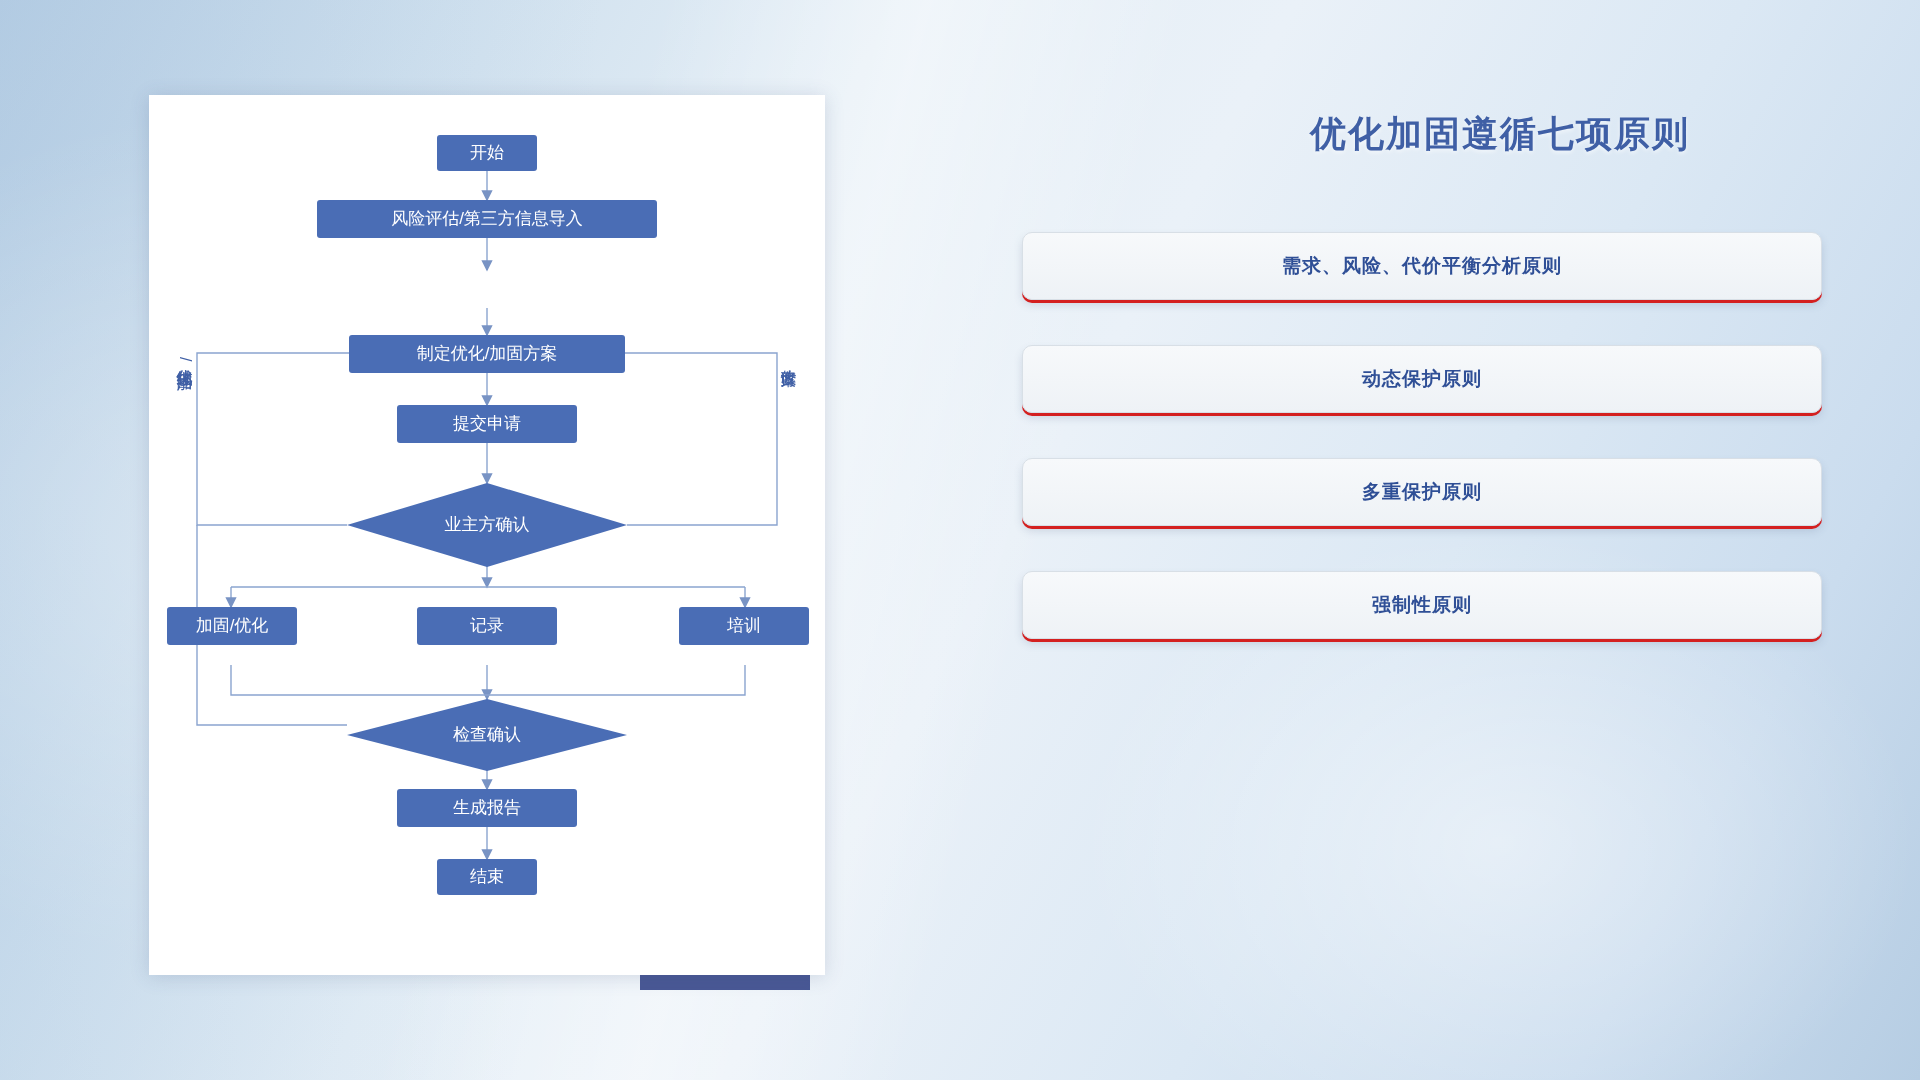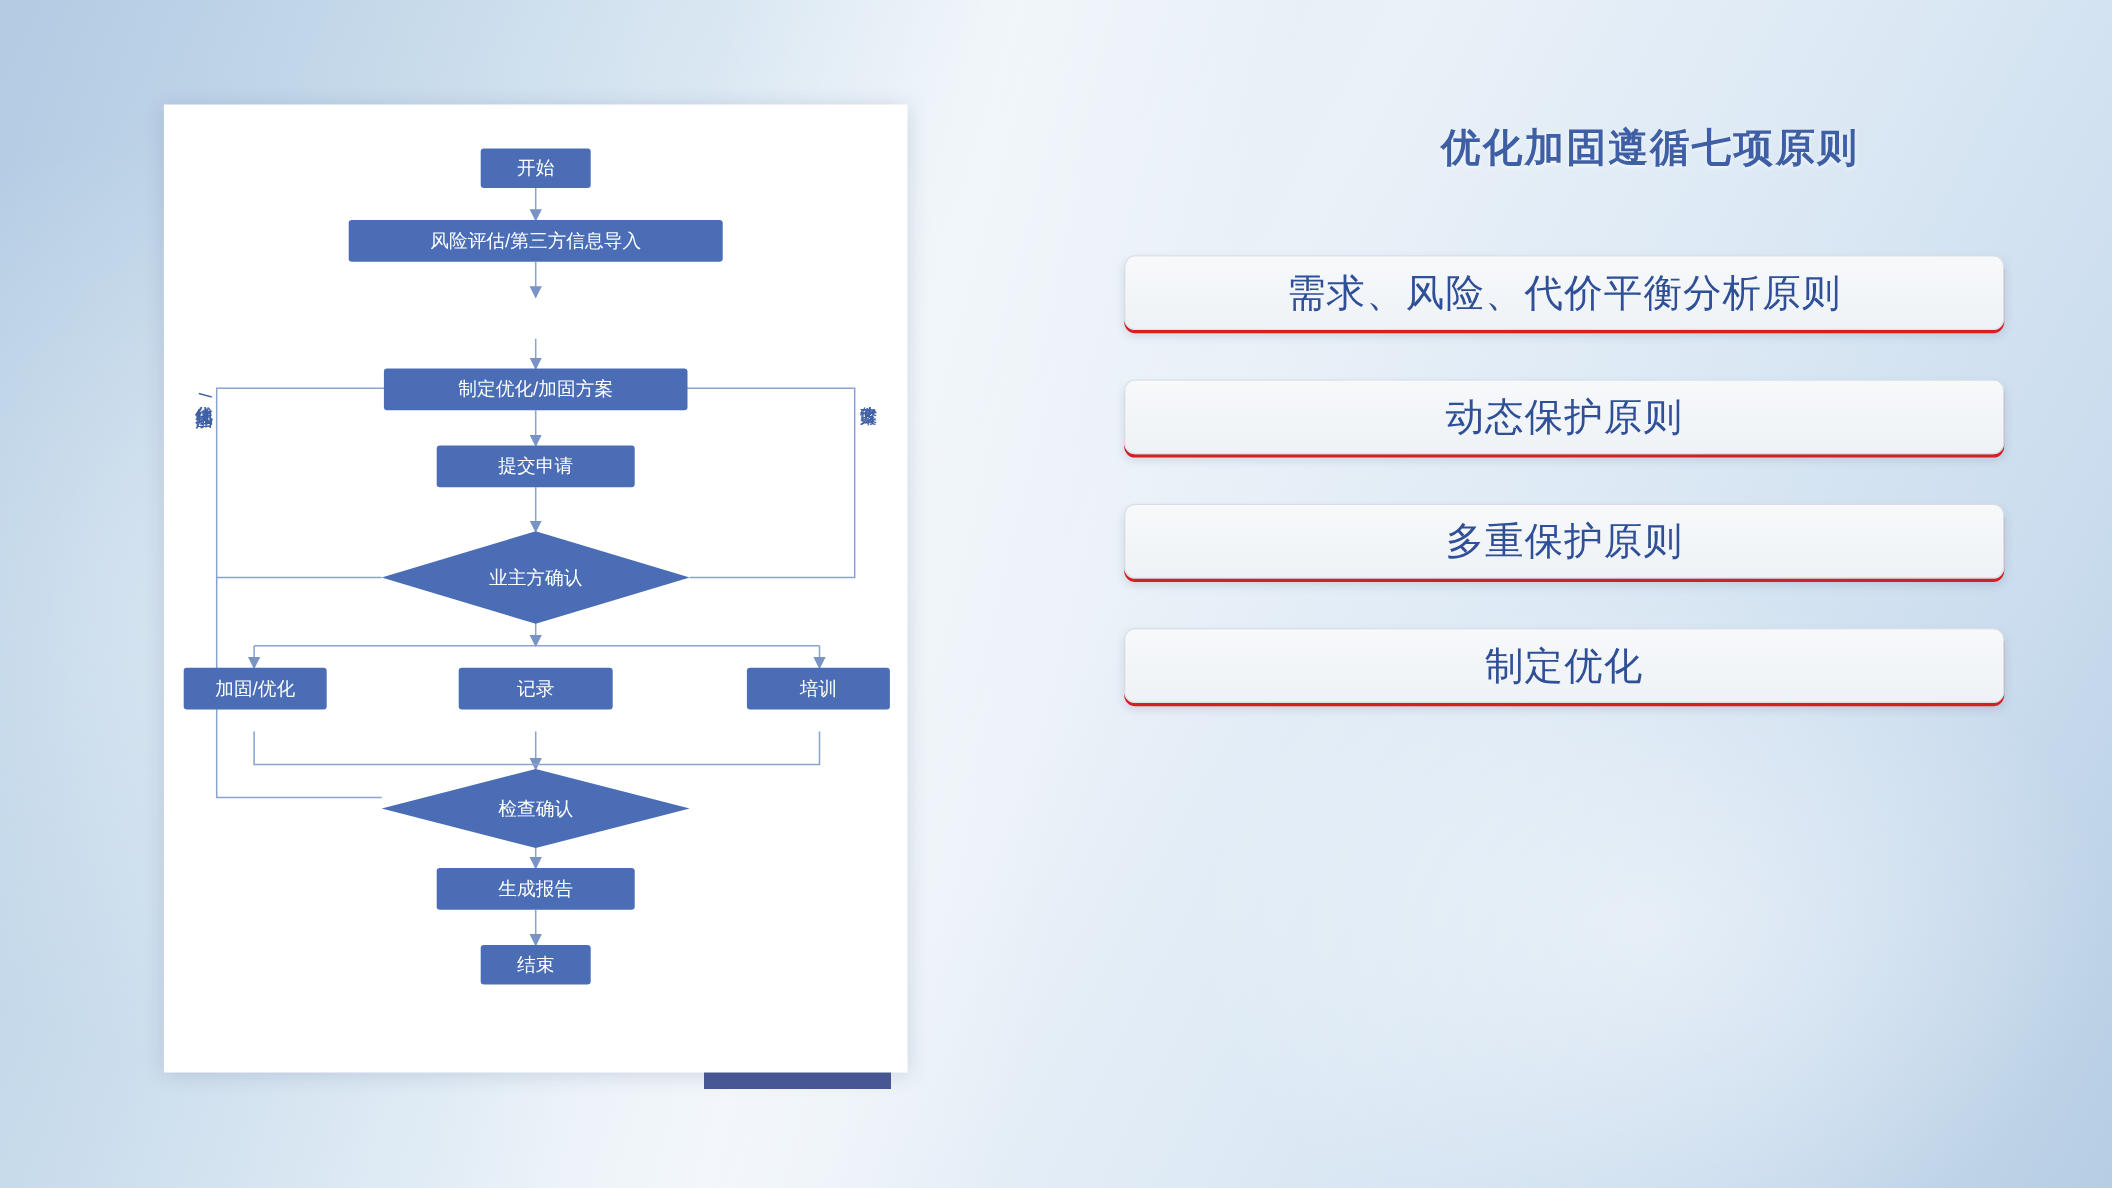--- a/index.html
+++ b/index.html
@@ -90,23 +90,24 @@
     margin-bottom: 45px;
     background: linear-gradient(180deg, #f7f9fb 0%, #eef2f6 100%);
     border: 1px solid #d8dfe6;
     border-radius: 10px;
     box-shadow: 0 3px 0 0 #d42020, 0 5px 9px rgba(70,90,130,0.18);
     display: flex;
     align-items: center;
     justify-content: center;
   }
   .principle span {
-    font-size: 35px;
+    font-size: 19px;
     color: #2f4f96;
     letter-spacing: 1px;
+    font-weight: bold;
   }
 </style>
 </head>
 <body>
 
 <div id="slide">
 
   <div class="card-shadow"></div>
 
   <div class="flow-card">
@@ -210,17 +211,17 @@
     <div class="principle">
       <span>需求、风险、代价平衡分析原则</span>
     </div>
     <div class="principle">
       <span>动态保护原则</span>
     </div>
     <div class="principle">
       <span>多重保护原则</span>
     </div>
     <div class="principle">
-      <span>制定优化</span>
+      <span>强制性原则</span>
     </div>
   </div>
 
 </div>
 
 </body></html>

